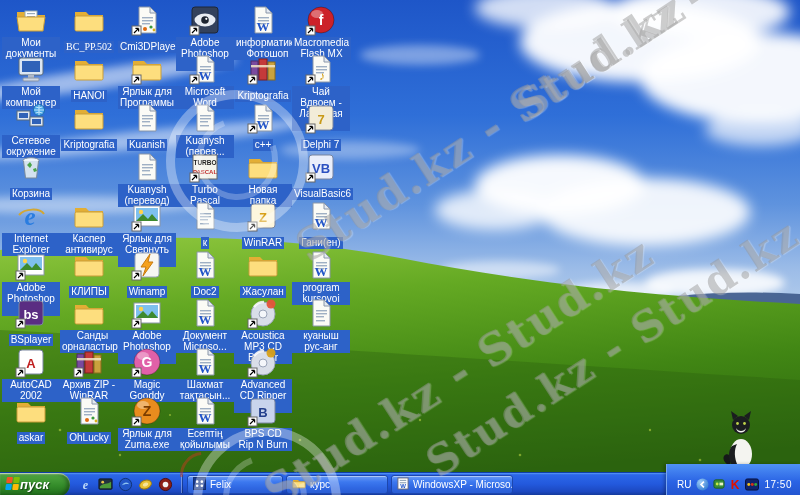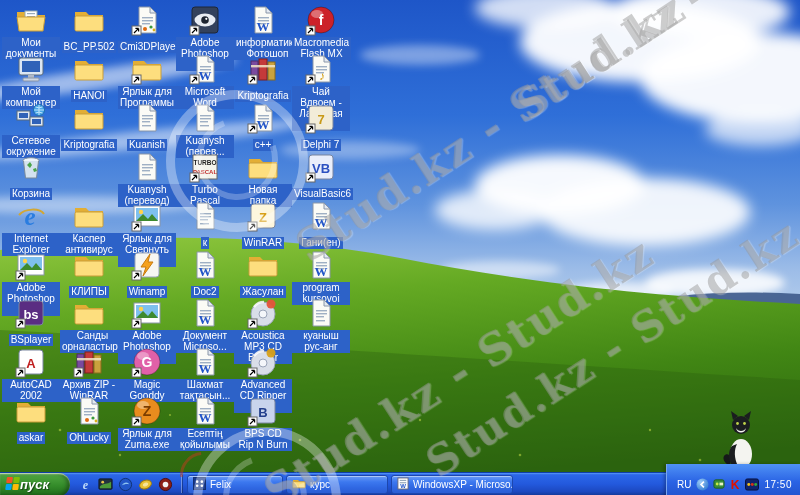--- a/index.html
+++ b/index.html
@@ -126,21 +126,21 @@
 </svg>
 
 <div id="icons">
     <div class="dicon" style="left: 2px; top: 4px;"><svg class="ic" viewBox="0 0 32 32" width="32" height="32">
         <path d="M2 8h11l3 3h14v4H2z" fill="#e3ae35"></path>
         <rect x="10" y="7" width="12" height="12" fill="#fff" stroke="#9aa"></rect>
         <rect x="12" y="9" width="8" height="1.2" fill="#9ab"></rect>
         <rect x="12" y="12" width="8" height="1.2" fill="#9ab"></rect>
         <path d="M2 13 L30 13 L28 27 H4 Z" fill="#fdde7e" stroke="#c99d38"></path>
       </svg><span class="lbl">Мои документы</span></div>
-    <div class="dicon" style="left: 60px; top: 4px;"><svg class="ic" viewBox="0 0 32 32" width="32" height="32">
+    <div class="dicon" style="left: 60px; top: 4px; font-family: Liberation Serif, serif;"><svg class="ic" viewBox="0 0 32 32" width="32" height="32">
         <path d="M2 8h11l3 3h14v4H2z" fill="#e3ae35"></path>
         <rect x="2" y="12" width="28" height="15" rx="1.5" fill="#fdde7e" stroke="#c99d38"></rect>
       </svg><span class="lbl">BC_PP.502</span></div>
     <div class="dicon" style="left: 118px; top: 4px;"><svg class="ic" viewBox="0 0 32 32" width="32" height="32">
         <path d="M8 3h11l6 6v20H8z" fill="#fbfbf6" stroke="#8a96a8"></path>
         <path d="M19 3v6h6z" fill="#e3e9f1" stroke="#8a96a8"></path>
         <g fill="#9fb0c4">
           <rect x="11" y="13" width="11" height="1.4"></rect>
           <rect x="11" y="16" width="11" height="1.4"></rect>
           <rect x="11" y="19" width="8" height="1.4"></rect>

